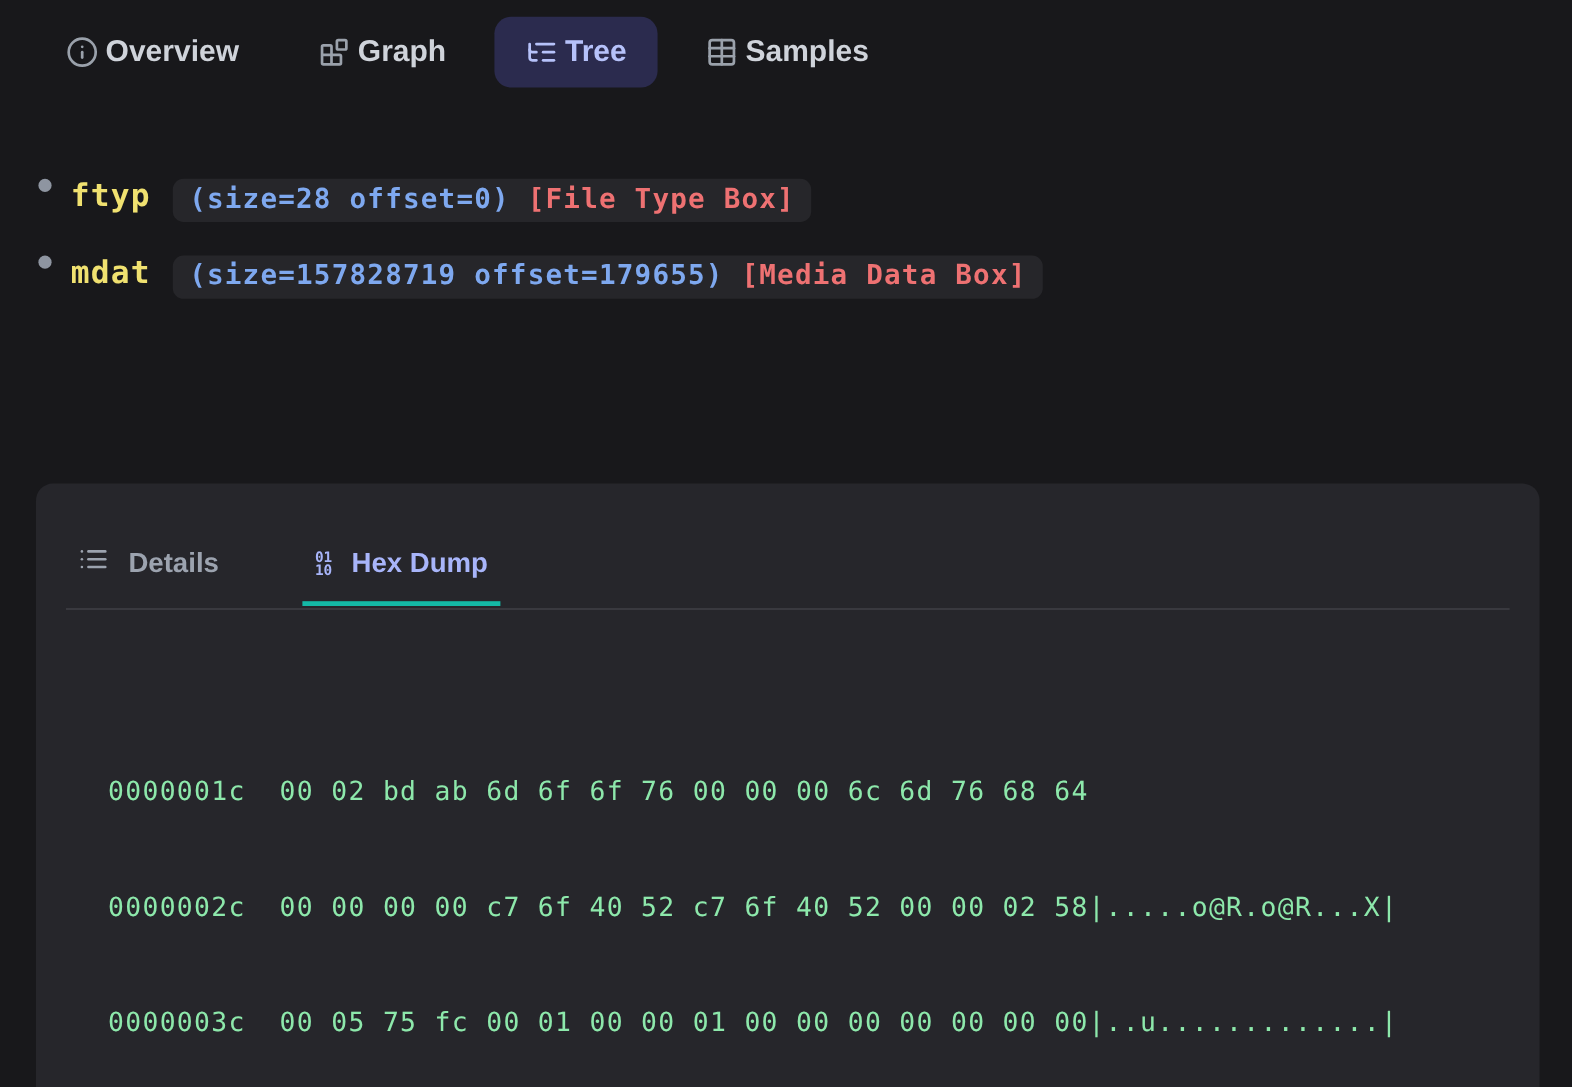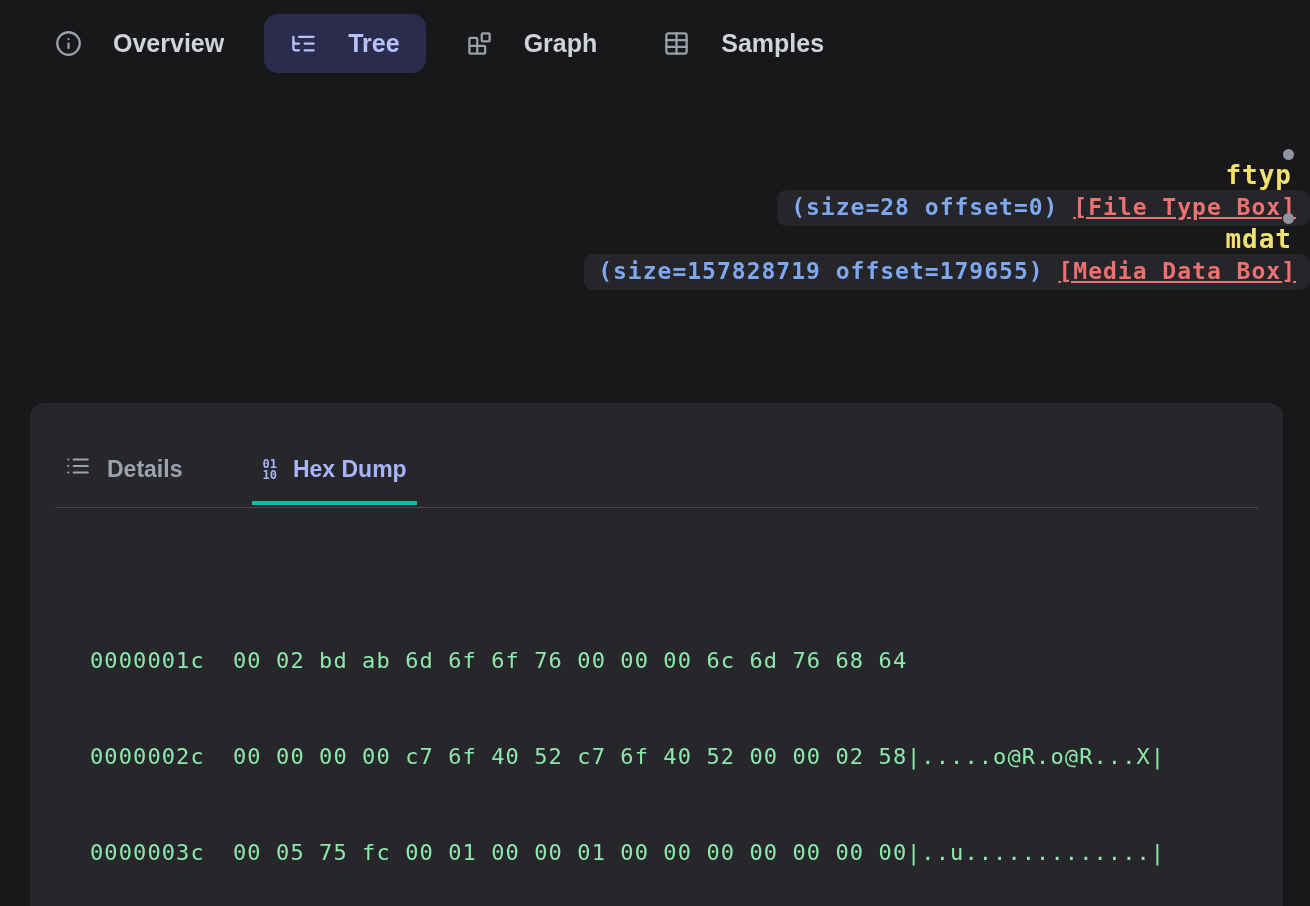--- a/index.html
+++ b/index.html
@@ -15,21 +15,21 @@
   
   .topnav {
     display:flex;
     align-items:center;
     padding:14px 0 0 29px;
     gap:14px;
   }
   .nav-tab {
     display:flex;
     align-items:center;
-    gap:31px;
+    gap:6px;
     padding:15px 26px;
     border-radius:14px;
     color:#cfd3da;
     font-size:25px;
     font-weight:600;
     cursor:pointer;
     white-space:nowrap;
   }
   .nav-tab .icon { display:flex; align-items:center; }
   .nav-tab svg { stroke:#9aa1ab; }
@@ -37,21 +37,21 @@
   .nav-tab.active svg { stroke:#b6c2fa; }
 
   
   .tree {
     margin-top:76px;
     padding-left:28px;
     display:flex;
     flex-direction:column;
     gap:27px;
   }
-  .tree-row { display:flex; align-items:flex-end; height:37px; cursor:pointer;flex-direction:column; }
+  .tree-row { display:flex; align-items:flex-start; height:37px; cursor:pointer; }
   .bullet-wrap { width:18px; display:flex; justify-content:center; margin-right:13px; }
   .dot { width:11px; height:11px; border-radius:50%; background:#8e95a1; }
   .tri {
     width:0; height:0;
     border-left:13px solid #8e95a1;
     border-top:8px solid transparent;
     border-bottom:8px solid transparent;
   }
   .box-name {
     font-family:"DejaVu Sans Mono", monospace;
@@ -63,21 +63,21 @@
   .pill {
     background:#26262a;
     border-radius:9px;
     padding:4px 14px 6px 14px;
     font-family:"DejaVu Sans Mono", monospace;
     font-size:23px; font-weight:bold;
     letter-spacing:1px;
     white-space:nowrap;
   }
   .pill .meta { color:#7ea8ef; }
-  .pill .kind { color:#ee7172;text-decoration:underline; }
+  .pill .kind { color:#ee7172; }
 
   
   .panel {
     position:absolute;
     left:30px; top:403px;
     width:1253px; height:560px;
     background:#26262b;
     border-radius:14px;
   }
   .panel-tabs {
@@ -135,41 +135,41 @@
     <span class="icon">
       <svg width="27" height="27" viewBox="0 0 24 24" fill="none" stroke-width="2" stroke-linecap="round" stroke-linejoin="round">
         <circle cx="12" cy="12" r="10"></circle>
           <path d="M12 16v-4"></path>
           <path d="M12 8h.01"></path>
       </svg>
     </span>
     <span>Overview</span>
   </div>
 
+  <div class="nav-tab">
+    <span class="icon">
+      <svg width="27" height="27" viewBox="0 0 24 24" fill="none" stroke-width="2" stroke-linecap="round" stroke-linejoin="round">
+        <rect width="7" height="7" x="14" y="3" rx="1"></rect>
+        <path d="M10 21V8a1 1 0 0 0-1-1H4a1 1 0 0 0-1 1v12a1 1 0 0 0 1 1h12a1 1 0 0 0 1-1v-5a1 1 0 0 0-1-1H3"></path>
+      </svg>
+    </span>
+    <span>Graph</span>
+  </div>
+
   <div class="nav-tab active">
     <span class="icon">
       <svg width="27" height="27" viewBox="0 0 24 24" fill="none" stroke-width="2" stroke-linecap="round" stroke-linejoin="round">
         <path d="M21 12h-8"></path>
           <path d="M21 6H8"></path>
           <path d="M21 18h-8"></path>
         <path d="M3 6v4c0 1.1.9 2 2 2h3"></path>
           <path d="M3 10v6c0 1.1.9 2 2 2h3"></path>
       </svg>
     </span>
     <span>Tree</span>
-  </div>
-
-  <div class="nav-tab">
-    <span class="icon">
-      <svg width="27" height="27" viewBox="0 0 24 24" fill="none" stroke-width="2" stroke-linecap="round" stroke-linejoin="round">
-        <rect width="7" height="7" x="14" y="3" rx="1"></rect>
-        <path d="M10 21V8a1 1 0 0 0-1-1H4a1 1 0 0 0-1 1v12a1 1 0 0 0 1 1h12a1 1 0 0 0 1-1v-5a1 1 0 0 0-1-1H3"></path>
-      </svg>
-    </span>
-    <span>Graph</span>
   </div>
 
   <div class="nav-tab">
     <span class="icon">
       <svg width="27" height="27" viewBox="0 0 24 24" fill="none" stroke-width="2" stroke-linecap="round" stroke-linejoin="round">
         <path d="M12 3v18"></path>
           <rect width="18" height="18" x="3" y="3" rx="2"></rect>
           <path d="M3 9h18"></path>
           <path d="M3 15h18"></path>
       </svg>

